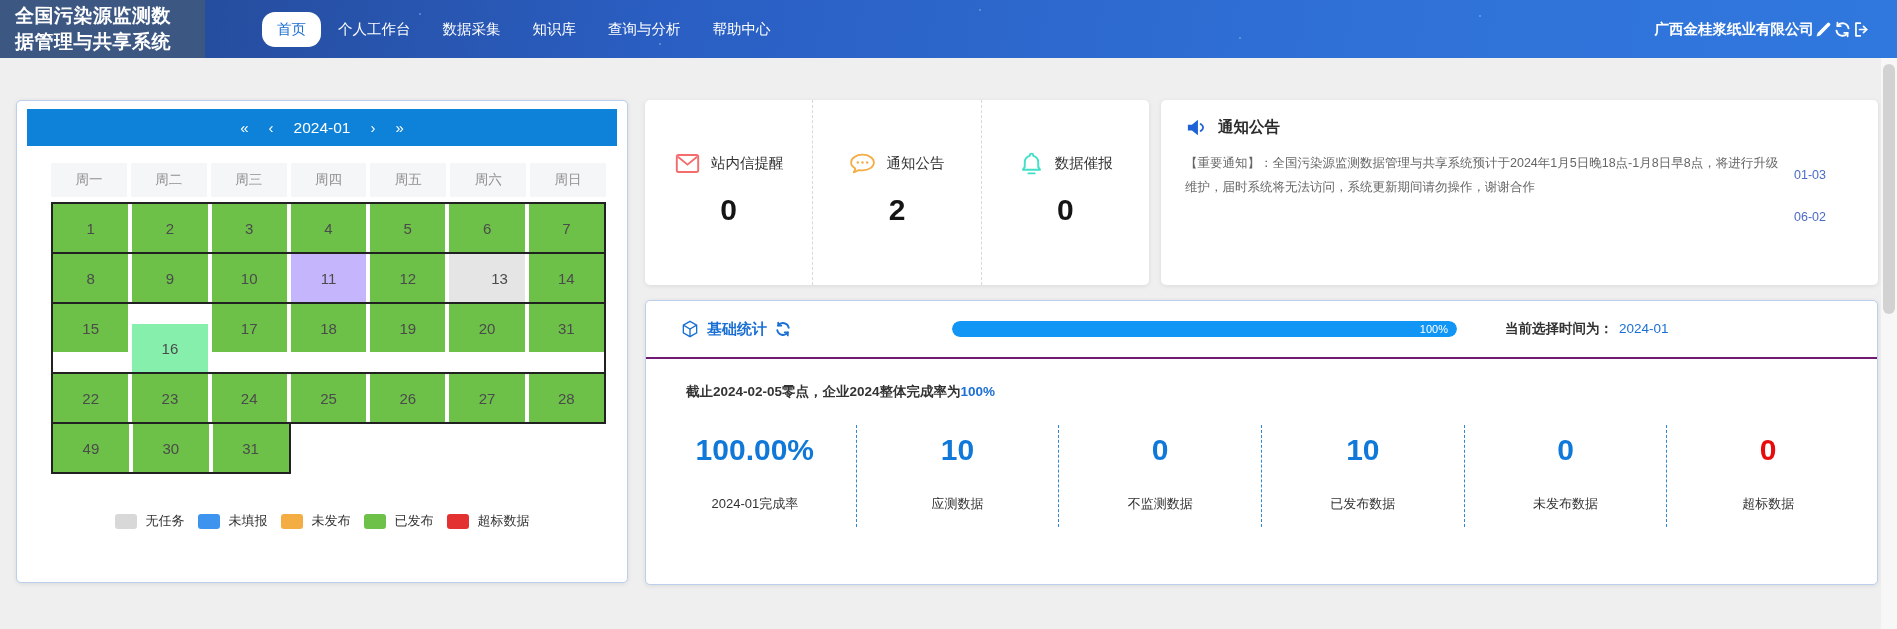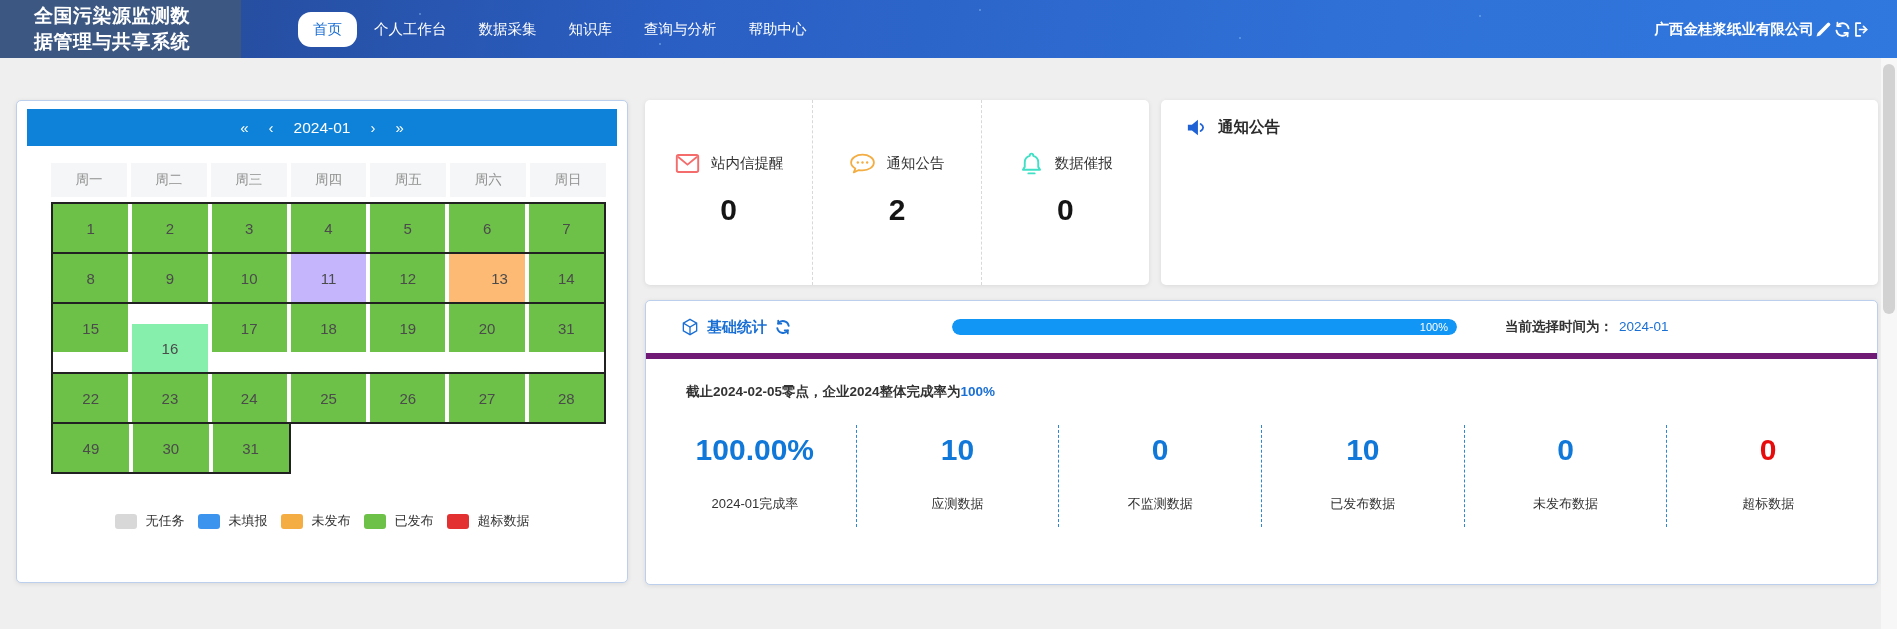--- a/index.html
+++ b/index.html
@@ -9,22 +9,22 @@
   
   .navbar { position:relative; height:58px; display:flex; align-items:stretch;
     background:linear-gradient(100deg,#24468f 0%,#2a5ec2 35%,#2f70d6 70%,#3078de 100%); z-index:5;}
   .navbar::after { content:""; position:absolute; inset:0; pointer-events:none; opacity:.35;
     background:
       radial-gradient(circle 1.5px at 420px 14px,#9fd4ff 98%,transparent),
       radial-gradient(circle 1.5px at 660px 44px,#9fd4ff 98%,transparent),
       radial-gradient(circle 1.5px at 980px 10px,#9fd4ff 98%,transparent),
       radial-gradient(circle 1.5px at 1240px 38px,#9fd4ff 98%,transparent),
       radial-gradient(circle 1.5px at 1480px 16px,#9fd4ff 98%,transparent);}
-  .brand { width:241px; background:#3c5781; color:#fff; display:flex; flex-direction:column;
-    justify-content:center; padding-left:34px; font-size:19px; font-weight:bold; line-height:1.38;
+  .brand { width:205px; background:#3c5781; color:#fff; display:flex; flex-direction:column;
+    justify-content:center; padding-left:15px; font-size:19px; font-weight:bold; line-height:1.38;
     letter-spacing:.5px; position:relative; z-index:6;}
   .nav-menu { display:flex; align-items:center; margin-left:56px; z-index:6;}
   .nav-item { color:#fff; font-size:14.5px; padding:8px 15px; margin:0 1px; cursor:pointer;
     border-radius:13px; white-space:nowrap;}
   .nav-item.active { background:#fff; color:#1b6ed3;}
   .nav-right { margin-left:auto; display:flex; align-items:center; padding-right:26px; z-index:6;}
   .company { color:#fff; font-size:14.5px; font-weight:bold;}
   .nav-ico { width:19px; height:19px; cursor:pointer; display:inline-block;}
   .nav-ico svg { width:100%; height:100%;}
 
@@ -76,21 +76,21 @@
   .notice-ico svg { width:100%; height:100%;}
   .notice-title { font-size:15.5px; font-weight:bold; color:#2b2b2b;}
   .notice-list { margin-top:12px;}
   .notice-item { display:flex; align-items:center;}
   .notice-text { flex:1; max-width:600px; font-size:12.5px; color:#666; line-height:1.95; cursor:pointer;}
   .notice-date { margin-left:auto; font-size:12.5px; color:#4a6bc5; padding-right:28px;}
   .notice-item.empty { height:34px;}
 
   
   .stats-header { height:58px; display:flex; align-items:center; padding-left:34px;
-    border-bottom:6px solid #701a75;}
+    border-bottom:2px solid #701a75;}
   .stats-title-group { display:flex; align-items:center; gap:7px;}
   .stats-ico { width:20px; height:20px;} .stats-ico svg { width:100%; height:100%;}
   .stats-refresh { width:18px; height:18px; cursor:pointer;} .stats-refresh svg { width:100%; height:100%;}
   .stats-title { font-size:15px; font-weight:bold; color:#1a6fd4;}
   .progress-track { margin-left:160px; width:505px; height:16px; border-radius:9px; background:#e9f2fb; overflow:hidden;}
   .progress-fill { height:100%; background:#1296f5; border-radius:9px; color:#fff; font-size:11px;
     display:flex; align-items:center; justify-content:flex-end; padding-right:9px;}
   .time-wrap { margin-left:48px; font-size:13.5px; color:#333; font-weight:bold;}
   .time-value { color:#1a6fd4; font-weight:normal; margin-left:6px; font-size:13.5px;}
   .stats-summary { padding:24px 0 0 40px; font-size:13.5px; color:#333; font-weight:bold;}
@@ -169,21 +169,21 @@
           <div class="day-cell" style="background: rgb(109, 193, 72);">5</div>
           <div class="day-cell" style="background: rgb(109, 193, 72);">6</div>
           <div class="day-cell" style="background: rgb(109, 193, 72);">7</div>
         </div>
         <div class="day-row">
           <div class="day-cell" style="background: rgb(109, 193, 72);">8</div>
           <div class="day-cell" style="background: rgb(109, 193, 72);">9</div>
           <div class="day-cell" style="background: rgb(109, 193, 72);">10</div>
           <div class="day-cell" style="background: #c4b5fd;">11</div>
           <div class="day-cell" style="background: rgb(109, 193, 72);">12</div>
-          <div class="day-cell" style="background: #fdba74; padding-left: 25px;">13</div>
+          <div class="day-cell" style="background: #e5e5e5; padding-left: 25px;">13</div>
           <div class="day-cell" style="background: rgb(109, 193, 72);">14</div>
         </div>
         <div class="day-row">
           <div class="day-cell" style="background: rgb(109, 193, 72);">15</div>
           <div class="day-cell" style="background: #86efac; margin-top: 20px;">16</div>
           <div class="day-cell" style="background: rgb(109, 193, 72);">17</div>
           <div class="day-cell" style="background: rgb(109, 193, 72);">18</div>
           <div class="day-cell" style="background: rgb(109, 193, 72);">19</div>
           <div class="day-cell" style="background: rgb(109, 193, 72);">20</div>
           <div class="day-cell" style="background: rgb(109, 193, 72);">31</div>
@@ -263,20 +263,30 @@
     </div>
 
   <div class="card notice-card">
     <div class="notice-head">
       <span class="notice-ico"><svg viewBox="0 0 24 24">
             <path fill="#1f62d6" d="M3 9h4.2L13.5 3.8v16.4L7.2 15H3z"></path>
             <path d="M16.3 8.3c1.6 1 2.6 2.2 2.6 3.7s-1 2.7-2.6 3.7" stroke="#1f62d6" stroke-width="1.9" fill="none" stroke-linecap="round"></path>
           </svg></span>
       <span class="notice-title">通知公告</span>
     </div>
+    <div class="notice-list">
+        <div class="notice-item">
+          <div class="notice-text">【重要通知】：全国污染源监测数据管理与共享系统预计于2024年1月5日晚18点-1月8日早8点，将进行升级维护，届时系统将无法访问，系统更新期间请勿操作，谢谢合作</div>
+          <div class="notice-date">01-03</div>
+        </div>
+        <div class="notice-item empty">
+          <div class="notice-text"></div>
+          <div class="notice-date">06-02</div>
+        </div>
+      </div>
   </div>
 
   <div class="card stats-card">
     <div class="stats-header">
       <div class="stats-title-group">
         <span class="stats-ico"><svg viewBox="0 0 24 24" fill="none" stroke="#1a6fd4" stroke-width="1.6">
               <path d="M12 2.8l8 4.6v9.2l-8 4.6-8-4.6V7.4z"></path>
               <path d="M4 7.4l8 4.6 8-4.6"></path>
               <path d="M12 12v9.2"></path>
             </svg></span>

